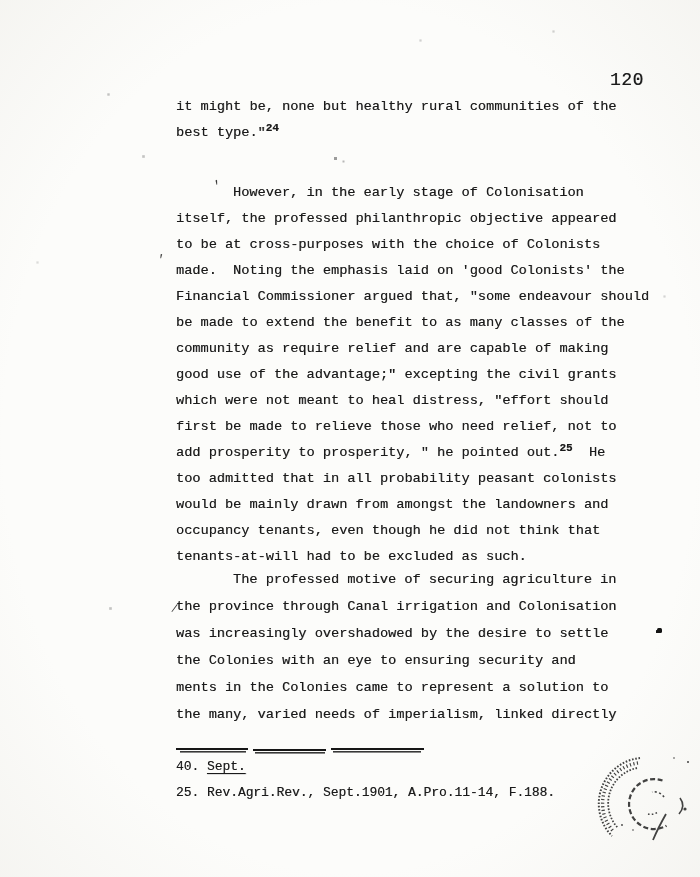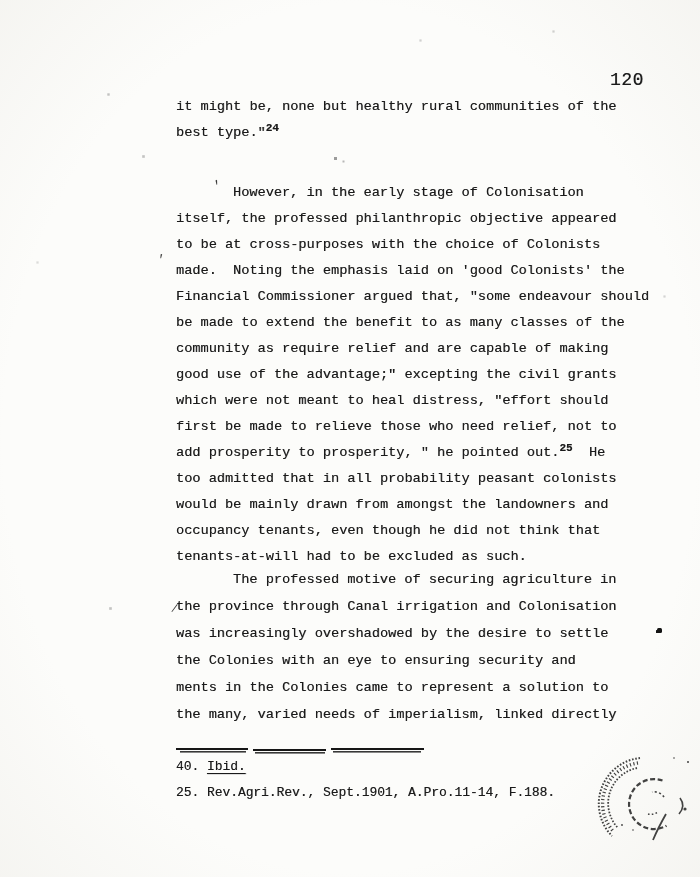--- a/index.html
+++ b/index.html
@@ -126,21 +126,21 @@
       <div class="line">the province through Canal irrigation and Colonisation</div>
       <div class="line">was increasingly overshadowed by the desire to settle</div>
       <div class="line">the Colonies with an eye to ensuring security and</div>
       <div class="line">ments in the Colonies came to represent a solution to</div>
       <div class="line">the many, varied needs of imperialism, linked directly</div>
     </div>
 
   <div class="fnrule"></div>
 
   <div class="footnotes">
-      <div class="line"><span>40. </span><span class="fn-text u">Ibid.</span></div>
+      <div class="line"><span>40. </span><span class="fn-text u">Sept.</span></div>
       <div class="line"><span>25. </span><span class="fn-text">Rev.Agri.Rev., Sept.1901, A.Pro.11-14, F.188.</span></div>
     </div>
 
   <div class="specks"></div>
   <div class="ink-dot"></div>
   <div>
       <span class="mark" style="left: 212px; top: 172px; font-size: 13px; transform: rotate(-28deg);">,</span>
       <span class="mark" style="left: 158px; top: 247px; font-size: 12px; transform: rotate(-10deg);">,</span>
       <span class="mark" style="left: 171px; top: 604px; font-size: 11px; transform: rotate(8deg);">/</span>
     </div>

